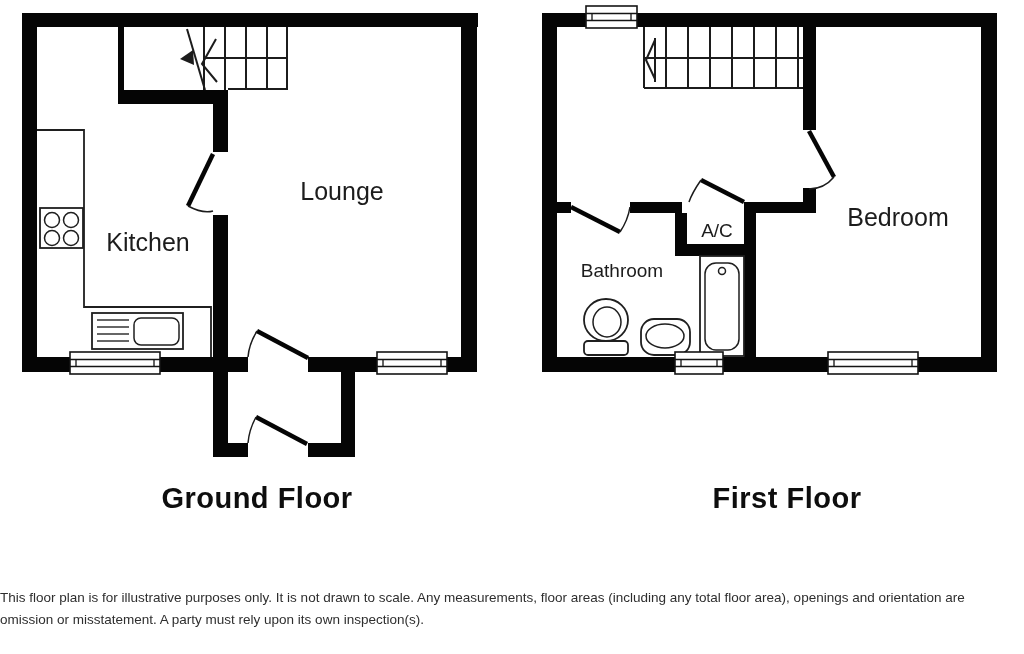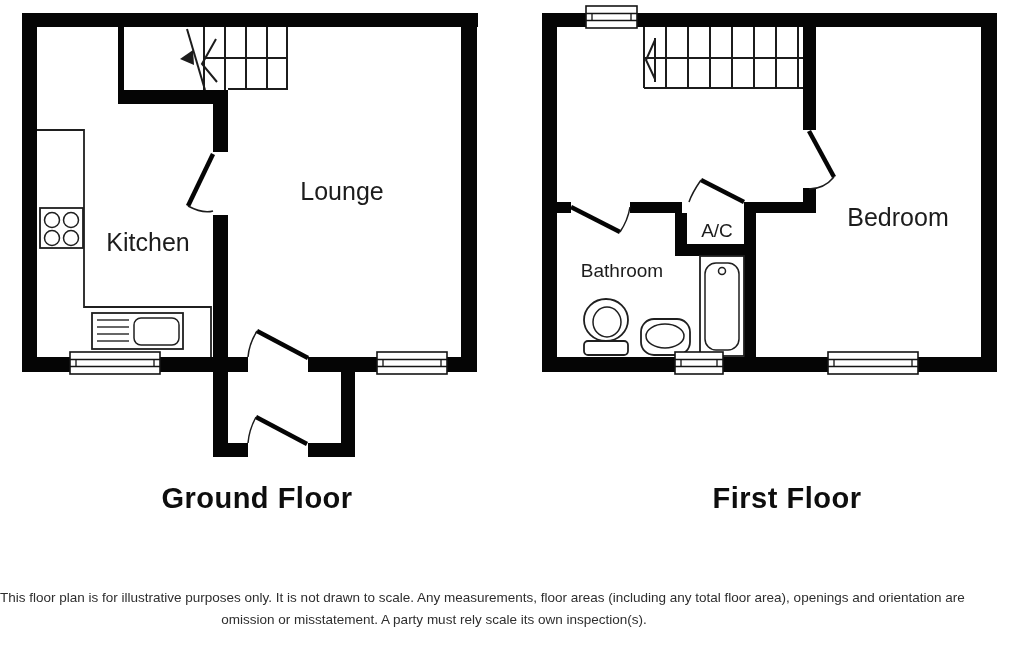--- a/index.html
+++ b/index.html
@@ -13,21 +13,21 @@
   .fix{stroke:#1f1f1f;stroke-width:1.8;fill:#ffffff;}
   .fix2{stroke:#1f1f1f;stroke-width:1.5;fill:#ffffff;}
   .leaf{stroke:#050505;stroke-width:4.5;fill:none;}
   .arc{stroke:#1c1c1c;stroke-width:1.5;fill:none;}
   .win-box{fill:#ffffff;stroke:#141414;stroke-width:1.6;}
   .win-line{stroke:#141414;stroke-width:1.3;fill:none;}
   .room-label{font-size:25px;fill:#1c1c1c;text-anchor:middle;}
   .small-label{font-size:19px;fill:#1c1c1c;text-anchor:middle;}
   .floor-title{font-size:29px;font-weight:bold;fill:#0e0e0e;text-anchor:middle;letter-spacing:.5px;}
   #disclaimer{
-    position:absolute;left:0;top:587px;width:868px;text-align:center;
+    position:absolute;left:0;top:587px;width:868px;
     color:#2e2e2e;font-size:13.5px;line-height:21.5px;white-space:nowrap;
   }
 </style>
 </head>
 <body>
 
 <div id="stage">
   <svg id="plan-svg" width="1024" height="654" viewBox="0 0 1024 654">
 
     <g>
@@ -195,15 +195,15 @@
 
       <text class="small-label" x="622" y="277">Bathroom</text>
       <text class="small-label" x="717" y="237">A/C</text>
       <text class="room-label" x="898" y="226">Bedroom</text>
       <text class="floor-title" x="787" y="508">First Floor</text>
     </g>
   </svg>
 
   <div id="disclaimer">
     <div>This floor plan is for illustrative purposes only. It is not drawn to scale. Any measurements, floor areas (including any total floor area), openings and orientation are</div>
-    <div>omission or misstatement. A party must rely scale its own inspection(s).</div>
+    <div>omission or misstatement. A party must rely upon its own inspection(s).</div>
   </div>
 </div>
 
 </body></html>

